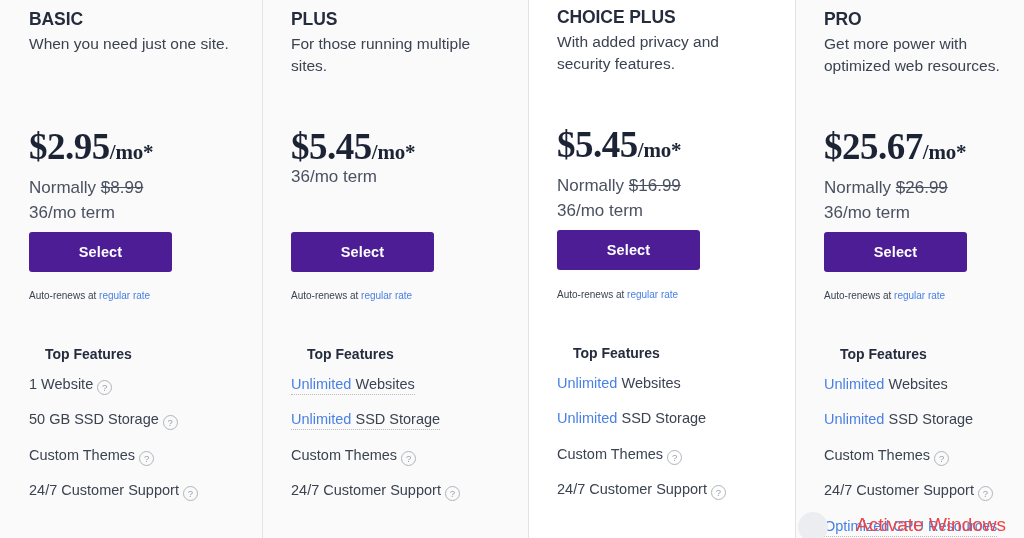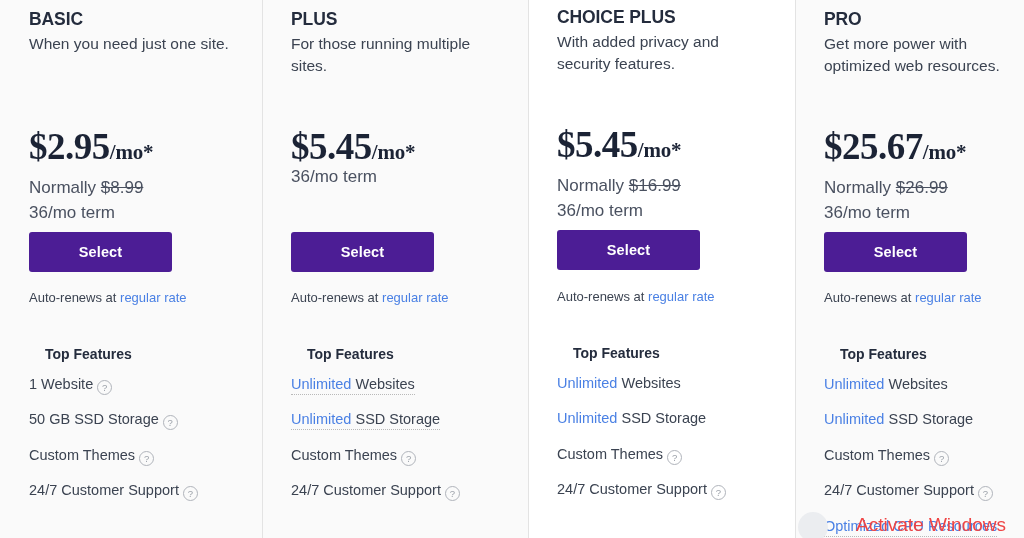--- a/index.html
+++ b/index.html
@@ -133,21 +133,21 @@
     padding: 0;
   }
   .plan-col.featured .select-button {
     top: 230px;
   }
 
   .autorenew {
     position: absolute;
     left: 29px;
     top: 290px;
-    font-size: 13px;
+    font-size: 10px;
     color: #3b4351;
     white-space: nowrap;
   }
   .plan-col.featured .autorenew {
     top: 289px;
   }
   .autorenew a {
     color: #4a80e4;
     text-decoration: none;
   }

